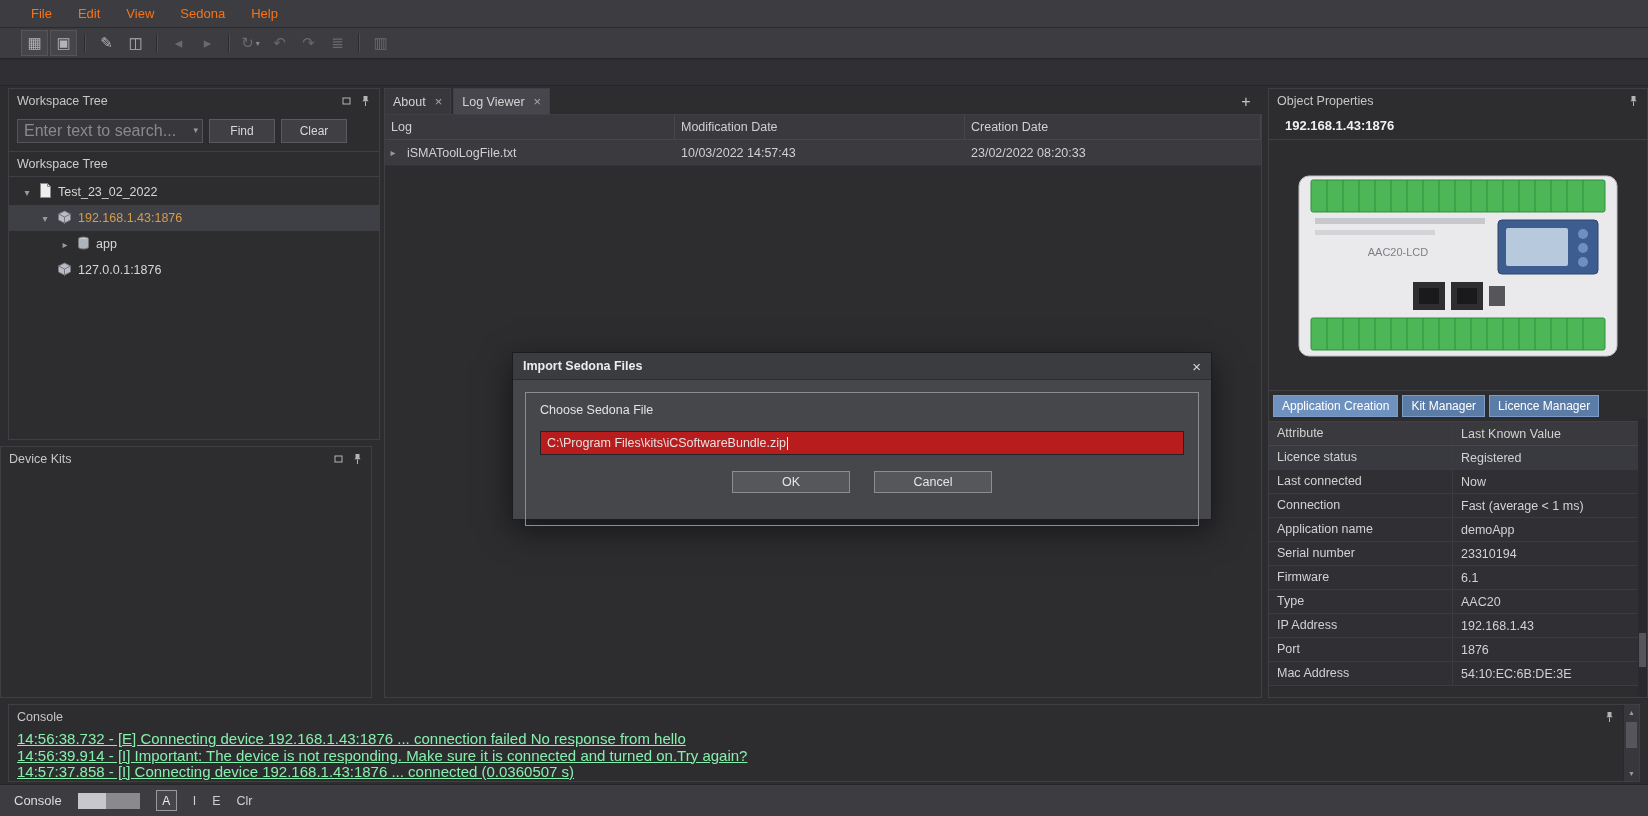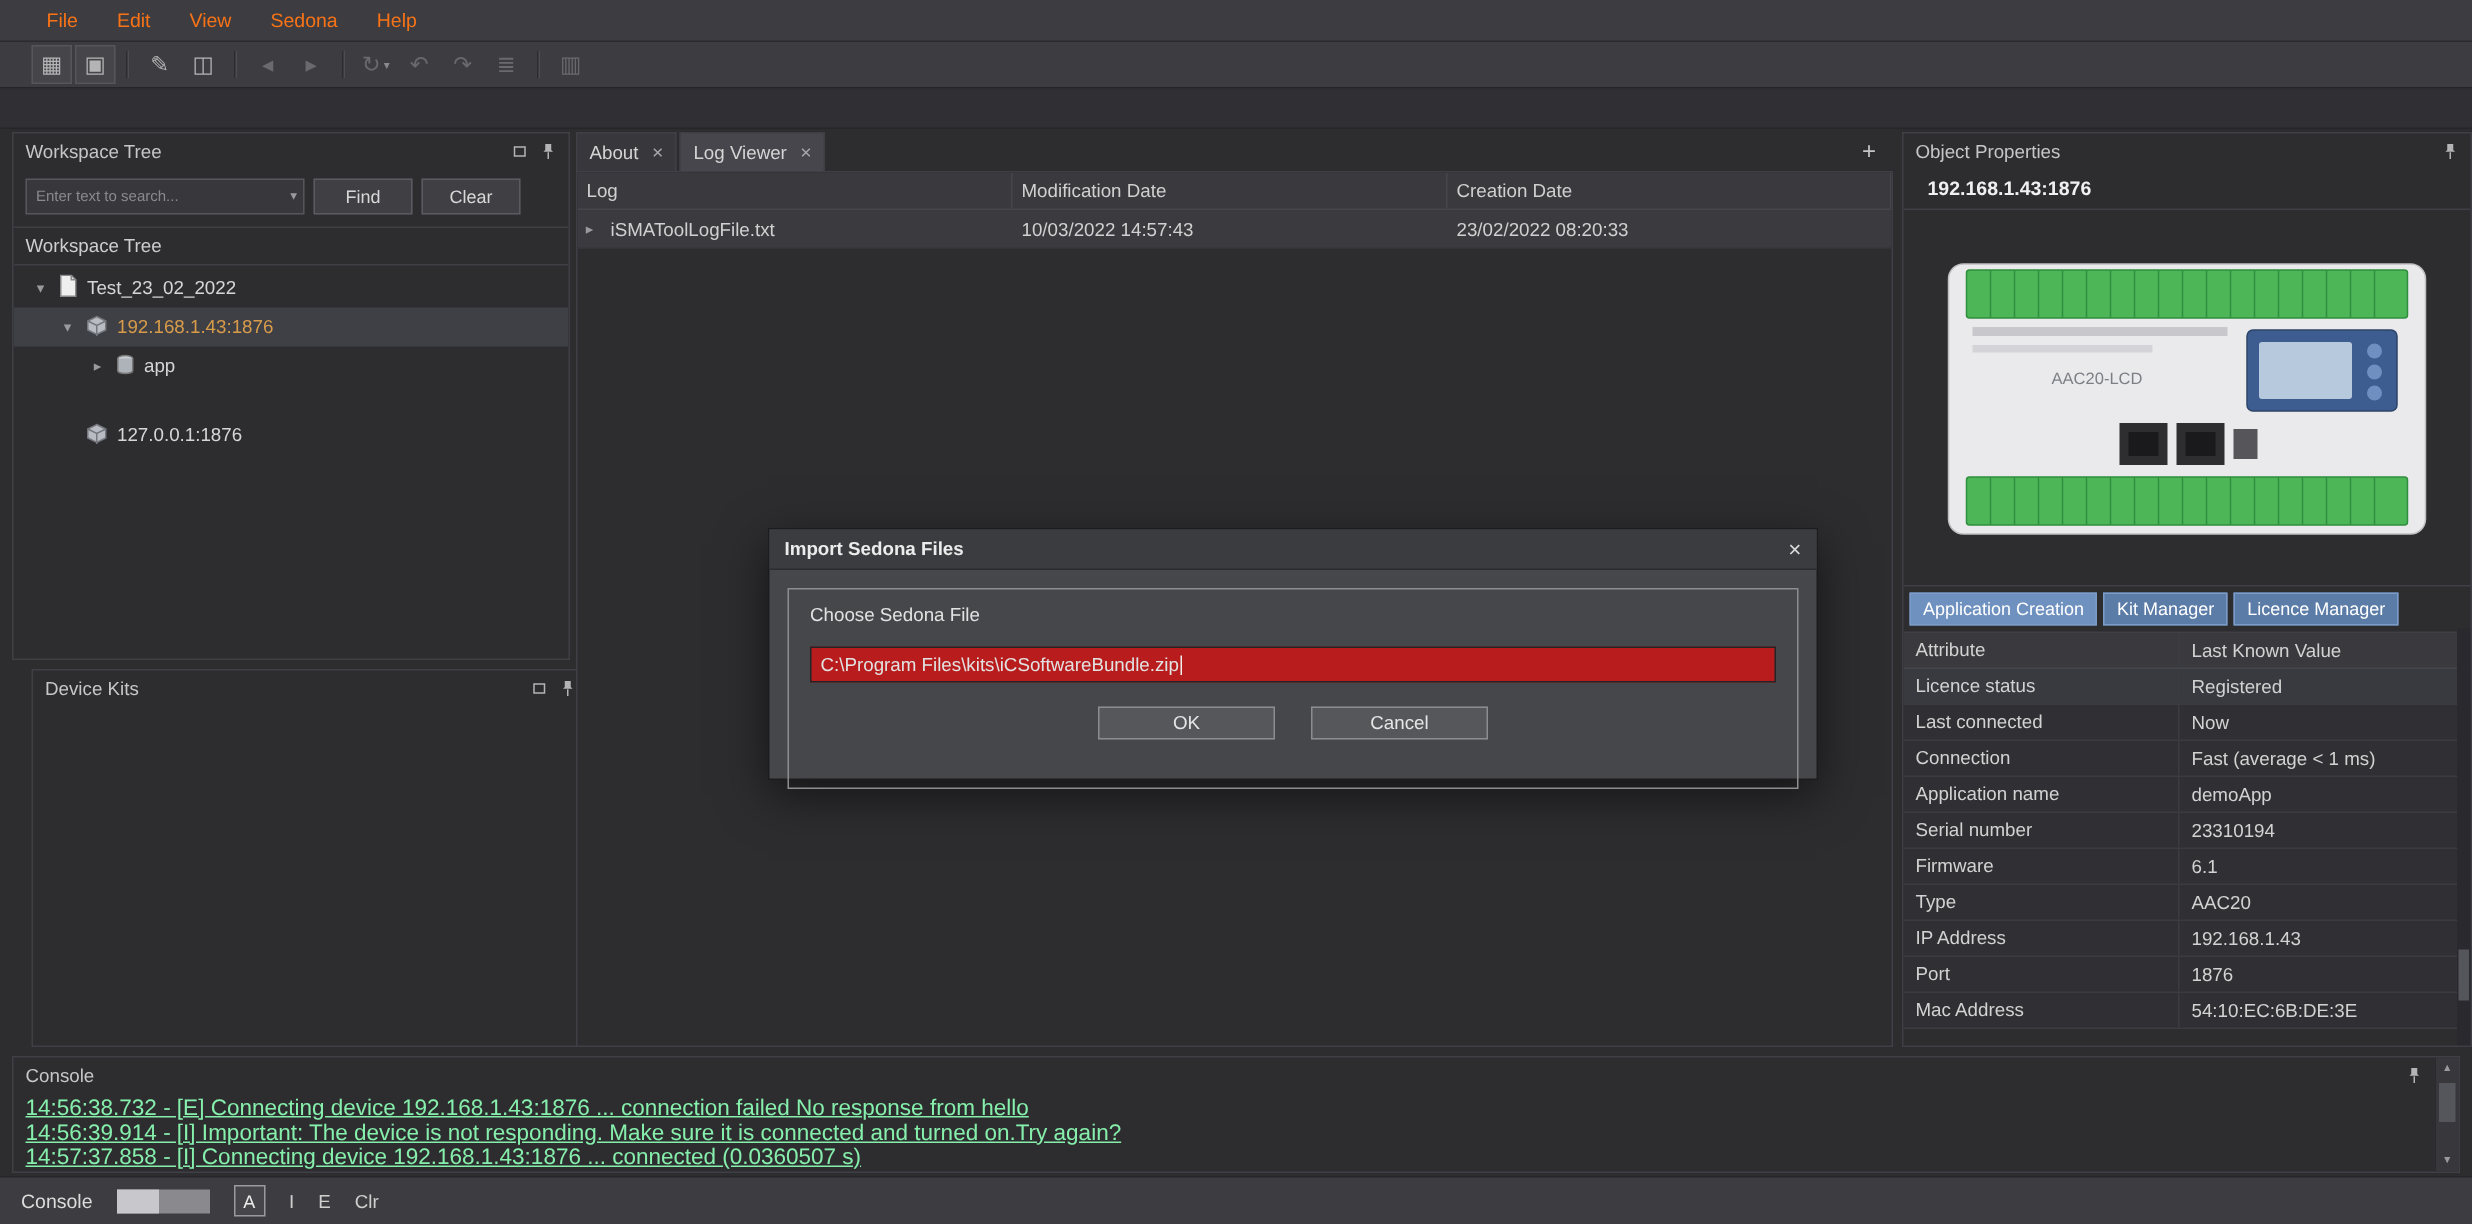--- a/index.html
+++ b/index.html
@@ -26,21 +26,21 @@
   
   .panel{position:absolute;background:#2d2d30;border:1px solid #3f3f46;box-sizing:border-box;overflow:hidden;}
   .panel-header{height:24px;display:flex;align-items:center;justify-content:space-between;
     padding:0 8px;color:#c6c6c8;font-size:12.5px;}
   .ph-icons{display:flex;align-items:center;gap:8px;}
   .ph-icons svg{display:block;}
   
   .search-row{display:flex;align-items:center;gap:6px;padding:6px 8px 8px 8px;}
   .combo{position:relative;width:186px;height:24px;}
   .combo input{width:100%;height:24px;box-sizing:border-box;background:#38383c;border:1px solid #55555a;
-    color:#d8d8d8;font-family:"Liberation Sans",sans-serif;font-size:10px;padding:0 18px 0 6px;}
+    color:#d8d8d8;font-family:"Liberation Sans",sans-serif;font-size:16px;padding:0 18px 0 6px;}
   .combo input::placeholder{color:#8a8a8e;}
   .combo .arrow{position:absolute;right:5px;top:6px;font-size:9px;color:#9a9a9e;}
   .btn{height:24px;min-width:66px;background:#3f3f44;border:1px solid #5a5a60;color:#d8d8d8;
     font-family:"Liberation Sans",sans-serif;font-size:12px;cursor:default;}
   .tree-section{height:24px;line-height:24px;padding-left:8px;color:#cecece;border-bottom:1px solid #3f3f46;
     border-top:1px solid #3f3f46;}
   .tree{padding-top:2px;}
   .tree-row{height:26px;display:flex;align-items:center;gap:6px;color:#d6d6d6;cursor:default;}
   .tree-row.selected{background:#3f4046;}
   .tree-row .exp{width:12px;text-align:center;color:#9a9a9e;font-size:10px;}
@@ -191,31 +191,31 @@
       <span class="lbl orange">192.168.1.43:1876</span>
     </div>
     <div class="tree-row ind2">
       <span class="exp">▸</span>
       <span><svg width="13" height="14" viewBox="0 0 13 14">
             <ellipse cx="6.5" cy="3" rx="5" ry="2" fill="#c9ccd2" stroke="#777"></ellipse>
             <path d="M1.5 3v8c0 1.1 2.2 2 5 2s5-.9 5-2V3" fill="#aeb2b9" stroke="#777"></path>
           </svg></span>
       <span class="lbl">app</span>
     </div>
-    <div class="tree-row ind1" style="padding-left:48px;margin-top:20px;">
+    <div class="tree-row ind1" style="padding-left:48px;">
       <span><svg width="15" height="14" viewBox="0 0 15 14">
             <path d="M7.5 1 13.5 4v6l-6 3-6-3V4z" fill="#b9bcc2" stroke="#74777d"></path>
             <path d="M1.5 4l6 3 6-3M7.5 7v7" fill="none" stroke="#74777d"></path>
           </svg></span>
       <span class="lbl">127.0.0.1:1876</span>
     </div>
   </div>
 </div>
 
-<div class="panel" style="left:21px;top:446px;width:372px;height:252px;">
+<div class="panel" style="left:0;top:446px;width:372px;height:252px;">
   <div class="panel-header">
     <span>Device Kits</span>
     <span class="ph-icons">
       <span>
           <svg width="10" height="10">
             <rect x="1" y="2" width="7" height="6" fill="none" stroke="#b4b4b6"></rect>
           </svg>
         </span>
       <span>
           <svg width="11" height="12" viewBox="0 0 11 12">

